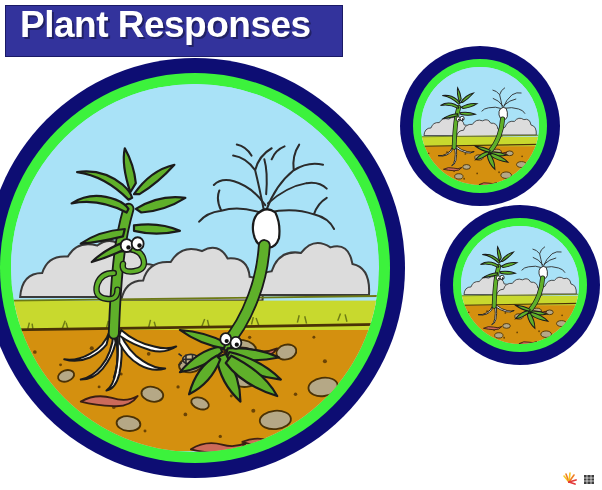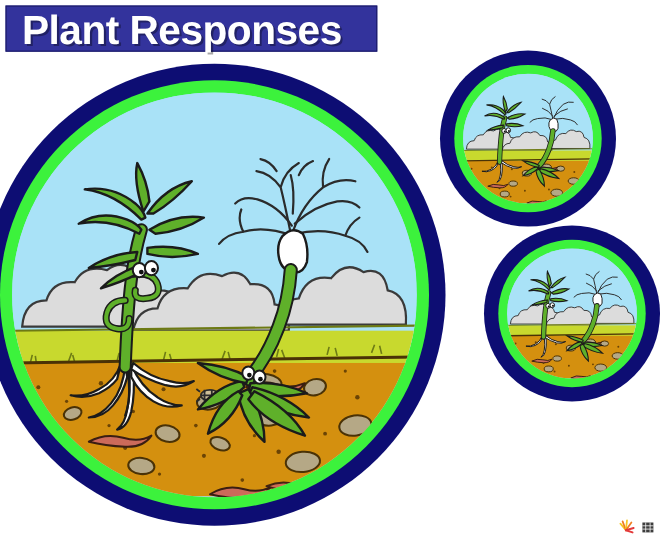--- a/index.html
+++ b/index.html
@@ -1,23 +1,23 @@
 <!DOCTYPE html>
 <html><head>
 <meta charset="utf-8">
 <style>
   html,body{margin:0;padding:0;background:#ffffff;}
   body{width:602px;height:490px;position:relative;overflow:hidden;
        font-family:"Liberation Sans",sans-serif;}
 
   
   #title-banner{
-    position:absolute;left:5px;top:5px;width:338px;height:42px;
+    position:absolute;left:5px;top:5px;width:338px;height:52px;
     background:#33339c;border:1px solid #1a1a66;
-    box-sizing:border-box;display:flex;align-items:flex-end;
+    box-sizing:border-box;display:flex;align-items:flex-start;
     z-index:40;
   }
   #title-text{
     color:#ffffff;font-size:37px;font-weight:bold;line-height:1;
     padding-left:14px;letter-spacing:-0.5px;
     text-shadow:2px 2px 0 rgba(0,0,0,0.35);
     white-space:nowrap;
   }
 
   

